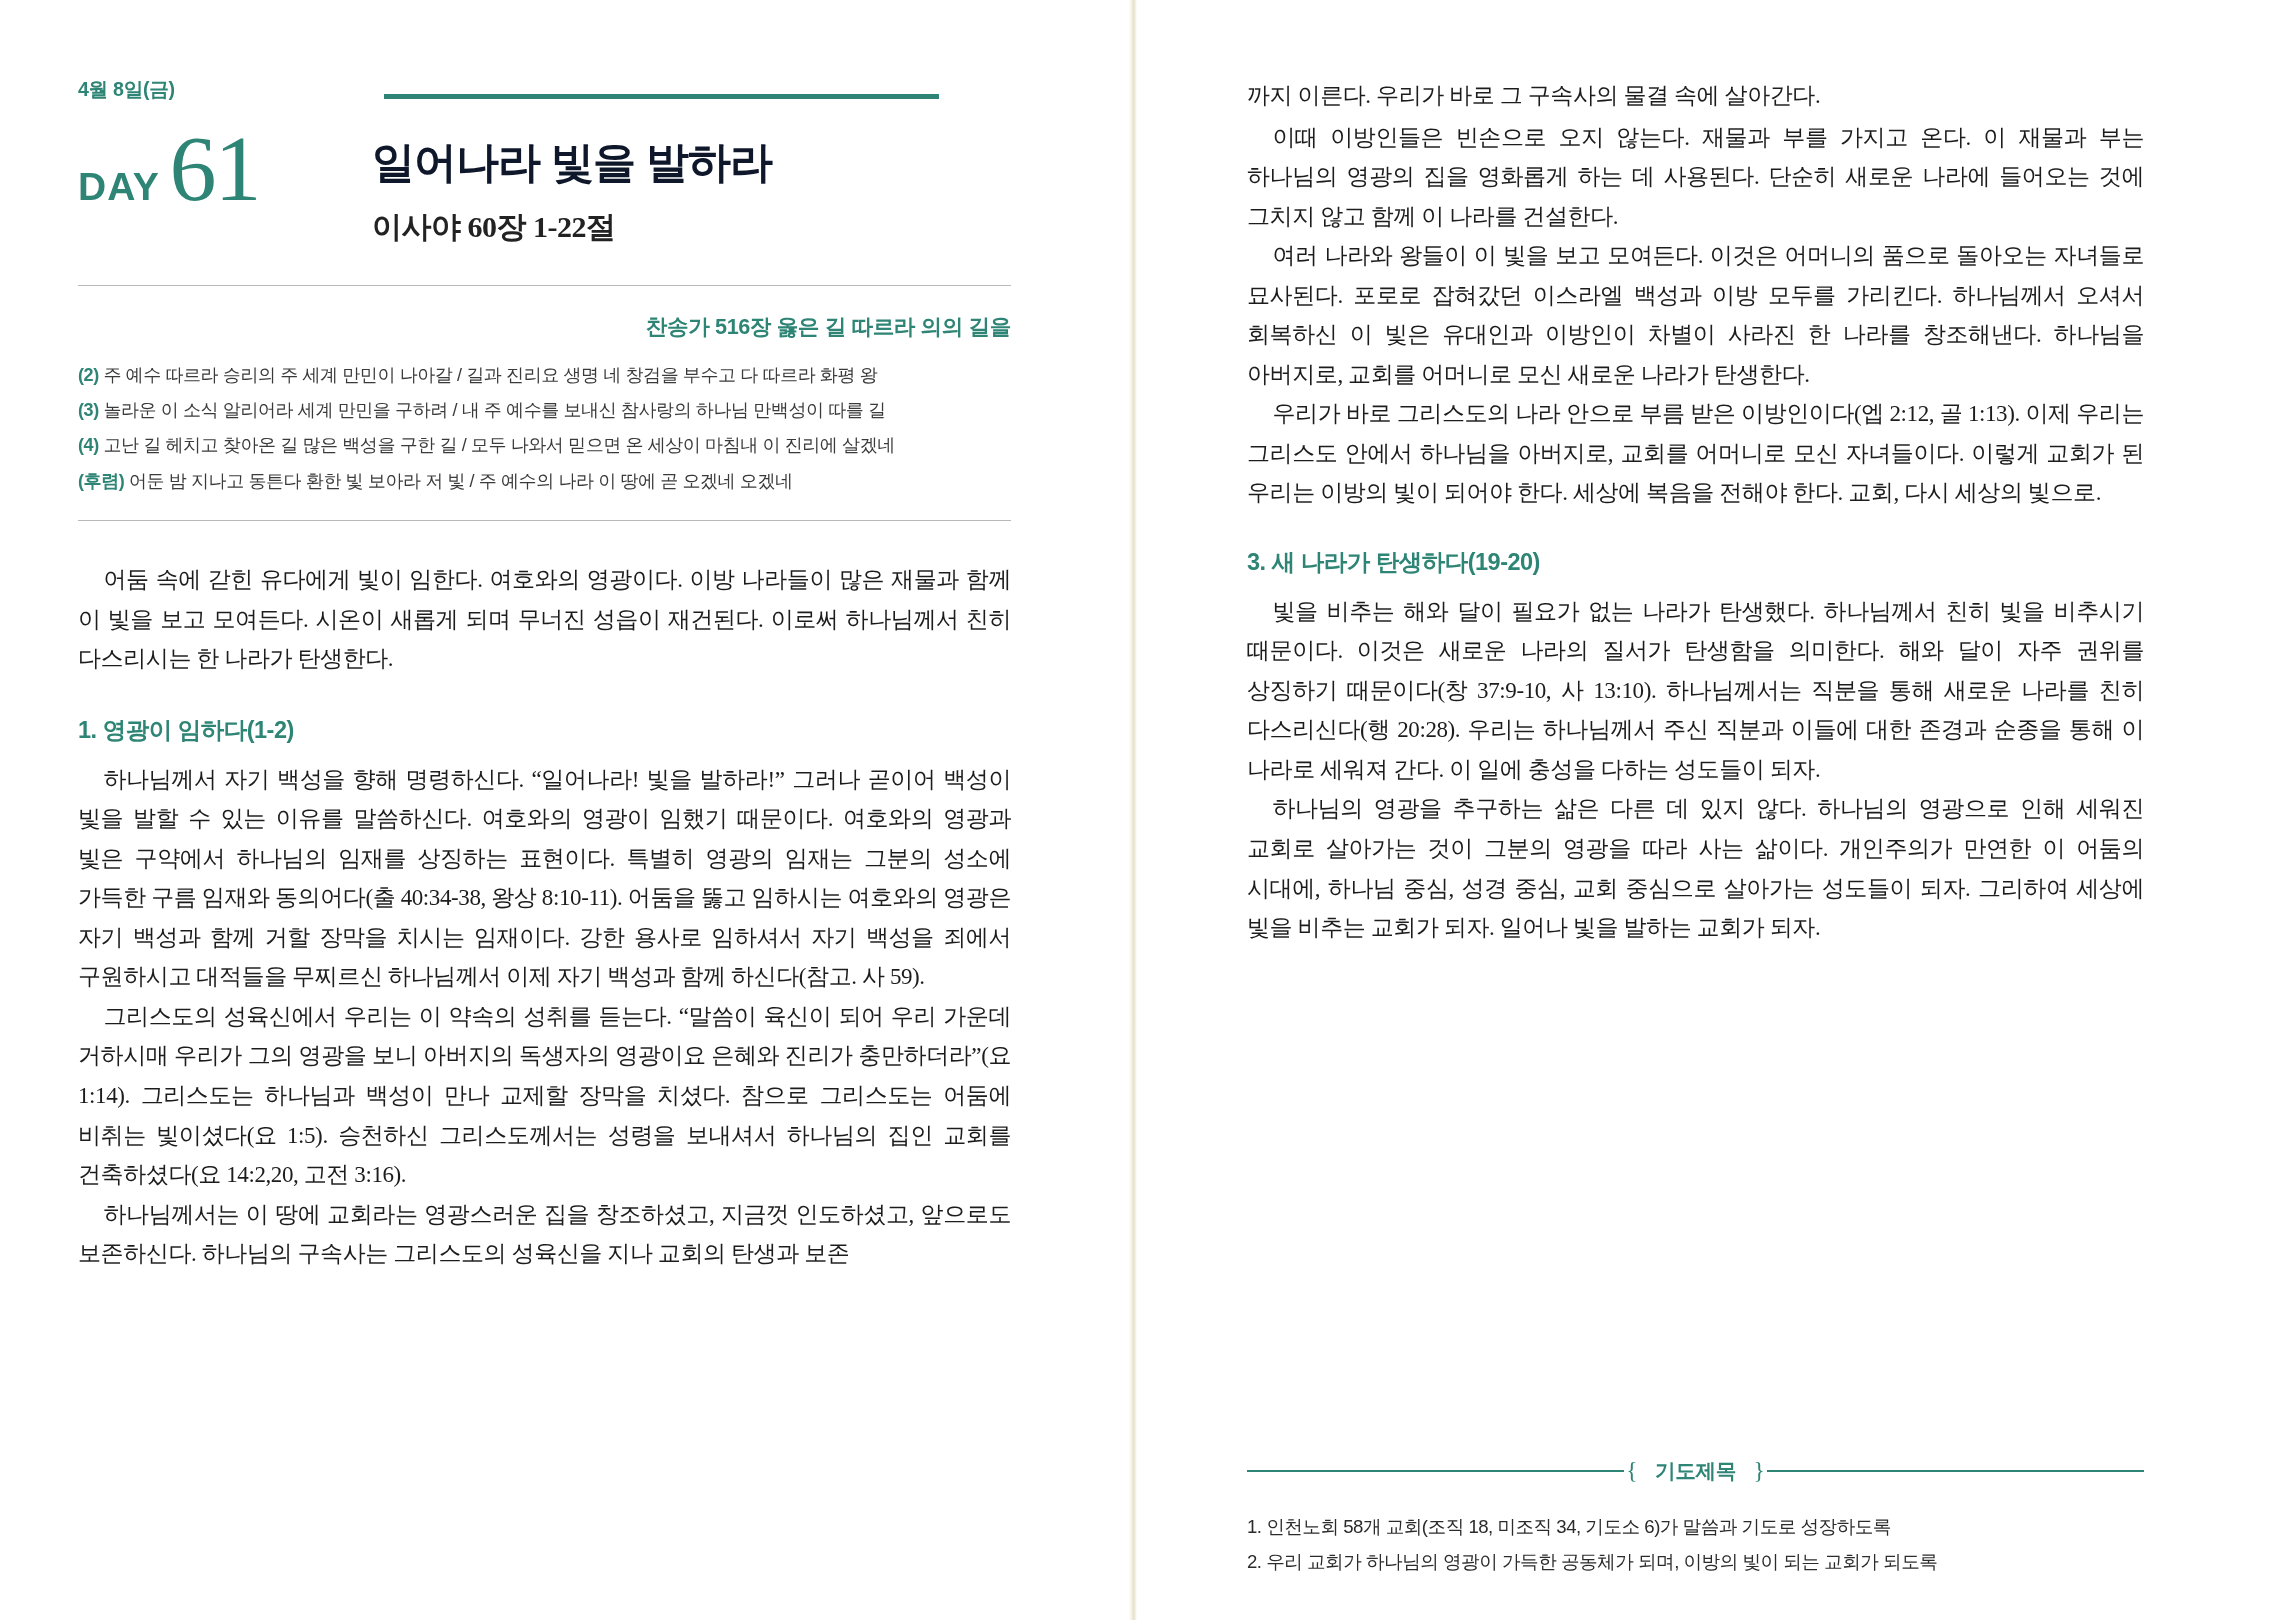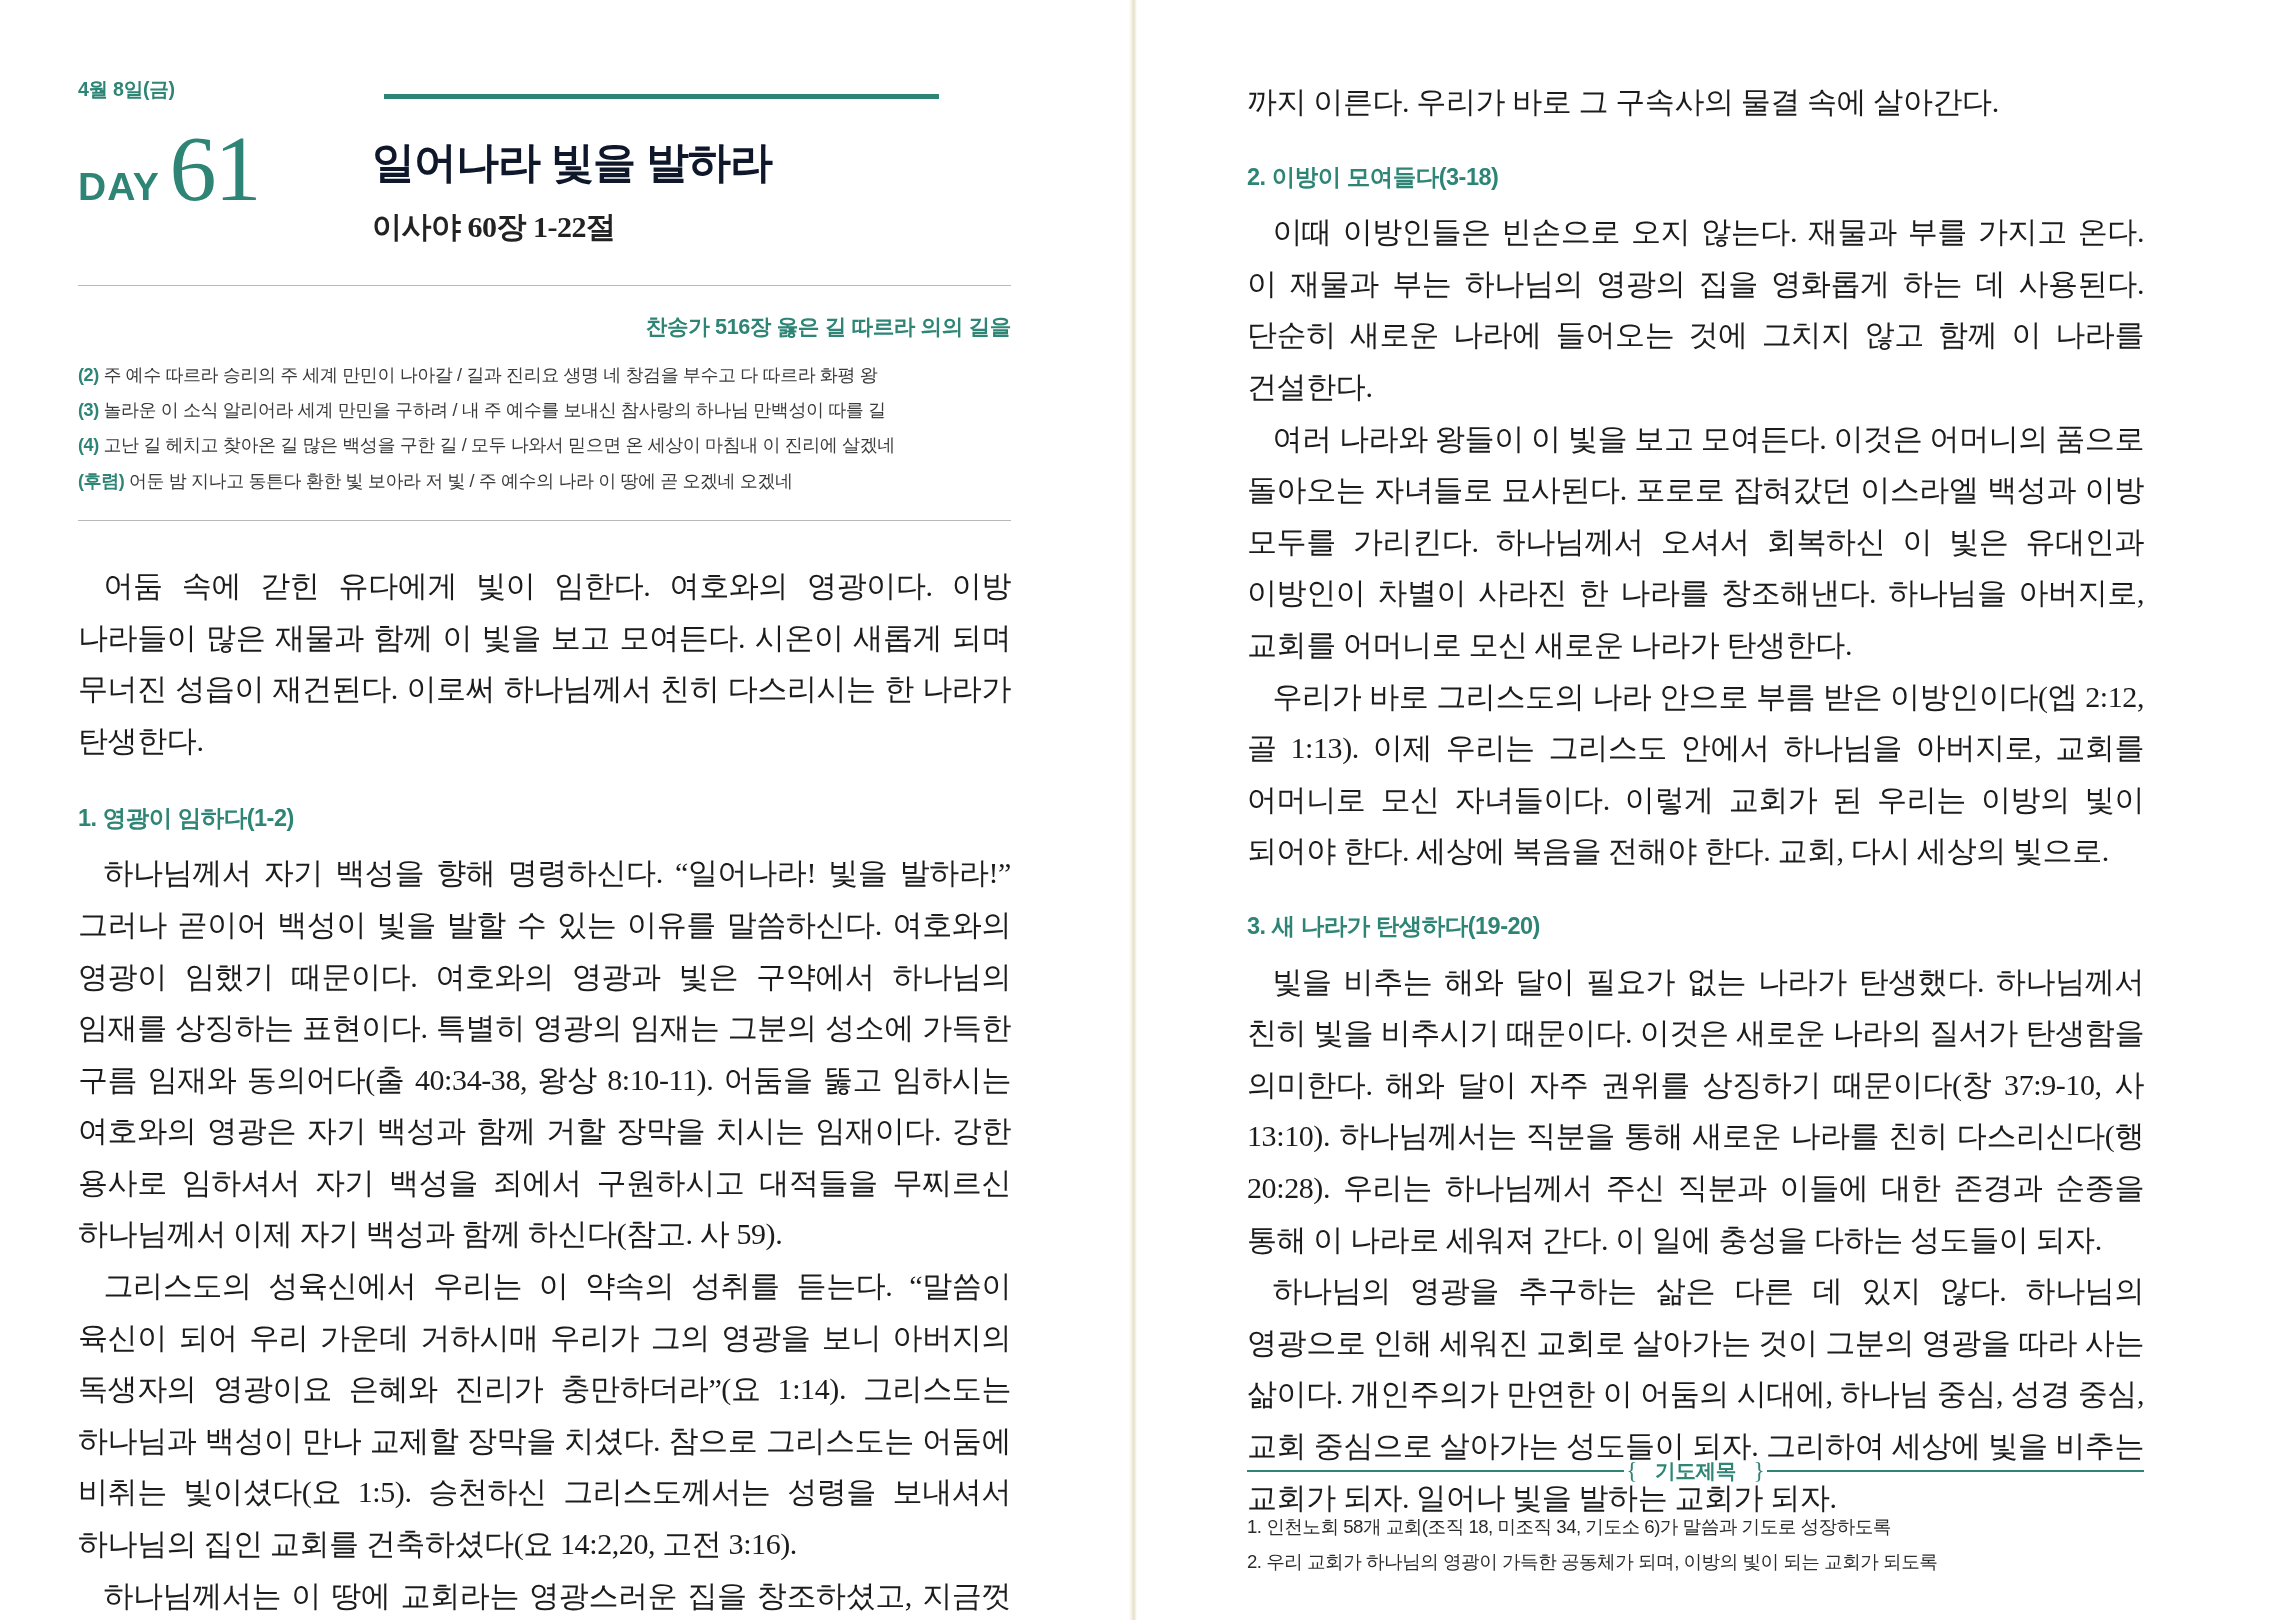--- a/index.html
+++ b/index.html
@@ -131,21 +131,21 @@
     color: #2e8575;
     font-weight: bold;
   }
   .thin-rule2 {
     border-top: 1px solid #b9b9b9;
     margin: 21.6px 0 39px 0;
   }
 
   
   p.body {
-    font-size: 30px;
+    font-size: 23px;
     line-height: 1.72;
     text-align: justify;
     text-justify: inter-character;
     margin: 0 0 2px 0;
     text-indent: 25.5px;
     letter-spacing: -0.4px;
     word-break: keep-all;
   }
   p.body.nogap { margin-bottom: 0; }
   .sec-head {
@@ -251,21 +251,20 @@
     <p class="body nogap">그리스도의 성육신에서 우리는 이 약속의 성취를 듣는다. “말씀이 육신이 되어 우리 가운데 거하시매 우리가 그의 영광을 보니 아버지의 독생자의 영광이요 은혜와 진리가 충만하더라”(요 1:14). 그리스도는 하나님과 백성이 만나 교제할 장막을 치셨다. 참으로 그리스도는 어둠에 비취는 빛이셨다(요 1:5). 승천하신 그리스도께서는 성령을 보내셔서 하나님의 집인 교회를 건축하셨다(요 14:2,20, 고전 3:16).</p>
     <p class="body nogap">하나님께서는 이 땅에 교회라는 영광스러운 집을 창조하셨고, 지금껏 인도하셨고, 앞으로도 보존하신다. 하나님의 구속사는 그리스도의 성육신을 지나 교회의 탄생과 보존</p>
   </div>
 
   <div class="spine"></div>
 
   <div class="right-col">
 
     <p class="body" style="text-indent:0;">까지 이른다. 우리가 바로 그 구속사의 물결 속에 살아간다.</p>
 
-    <div class="sec-head">2. 이방이 모여들다(3-18)</div>
     <p class="body nogap">이때 이방인들은 빈손으로 오지 않는다. 재물과 부를 가지고 온다. 이 재물과 부는 하나님의 영광의 집을 영화롭게 하는 데 사용된다. 단순히 새로운 나라에 들어오는 것에 그치지 않고 함께 이 나라를 건설한다.</p>
     <p class="body nogap">여러 나라와 왕들이 이 빛을 보고 모여든다. 이것은 어머니의 품으로 돌아오는 자녀들로 묘사된다. 포로로 잡혀갔던 이스라엘 백성과 이방 모두를 가리킨다. 하나님께서 오셔서 회복하신 이 빛은 유대인과 이방인이 차별이 사라진 한 나라를 창조해낸다. 하나님을 아버지로, 교회를 어머니로 모신 새로운 나라가 탄생한다.</p>
     <p class="body nogap">우리가 바로 그리스도의 나라 안으로 부름 받은 이방인이다(엡 2:12, 골 1:13). 이제 우리는 그리스도 안에서 하나님을 아버지로, 교회를 어머니로 모신 자녀들이다. 이렇게 교회가 된 우리는 이방의 빛이 되어야 한다. 세상에 복음을 전해야 한다. 교회, 다시 세상의 빛으로.</p>
 
     <div class="sec-head">3. 새 나라가 탄생하다(19-20)</div>
     <p class="body nogap">빛을 비추는 해와 달이 필요가 없는 나라가 탄생했다. 하나님께서 친히 빛을 비추시기 때문이다. 이것은 새로운 나라의 질서가 탄생함을 의미한다. 해와 달이 자주 권위를 상징하기 때문이다(창 37:9-10, 사 13:10). 하나님께서는 직분을 통해 새로운 나라를 친히 다스리신다(행 20:28). 우리는 하나님께서 주신 직분과 이들에 대한 존경과 순종을 통해 이 나라로 세워져 간다. 이 일에 충성을 다하는 성도들이 되자.</p>
 
     <p class="body gapblock">하나님의 영광을 추구하는 삶은 다른 데 있지 않다. 하나님의 영광으로 인해 세워진 교회로 살아가는 것이 그분의 영광을 따라 사는 삶이다. 개인주의가 만연한 이 어둠의 시대에, 하나님 중심, 성경 중심, 교회 중심으로 살아가는 성도들이 되자. 그리하여 세상에 빛을 비추는 교회가 되자. 일어나 빛을 발하는 교회가 되자.</p>
 
     <div class="prayer-wrap">

